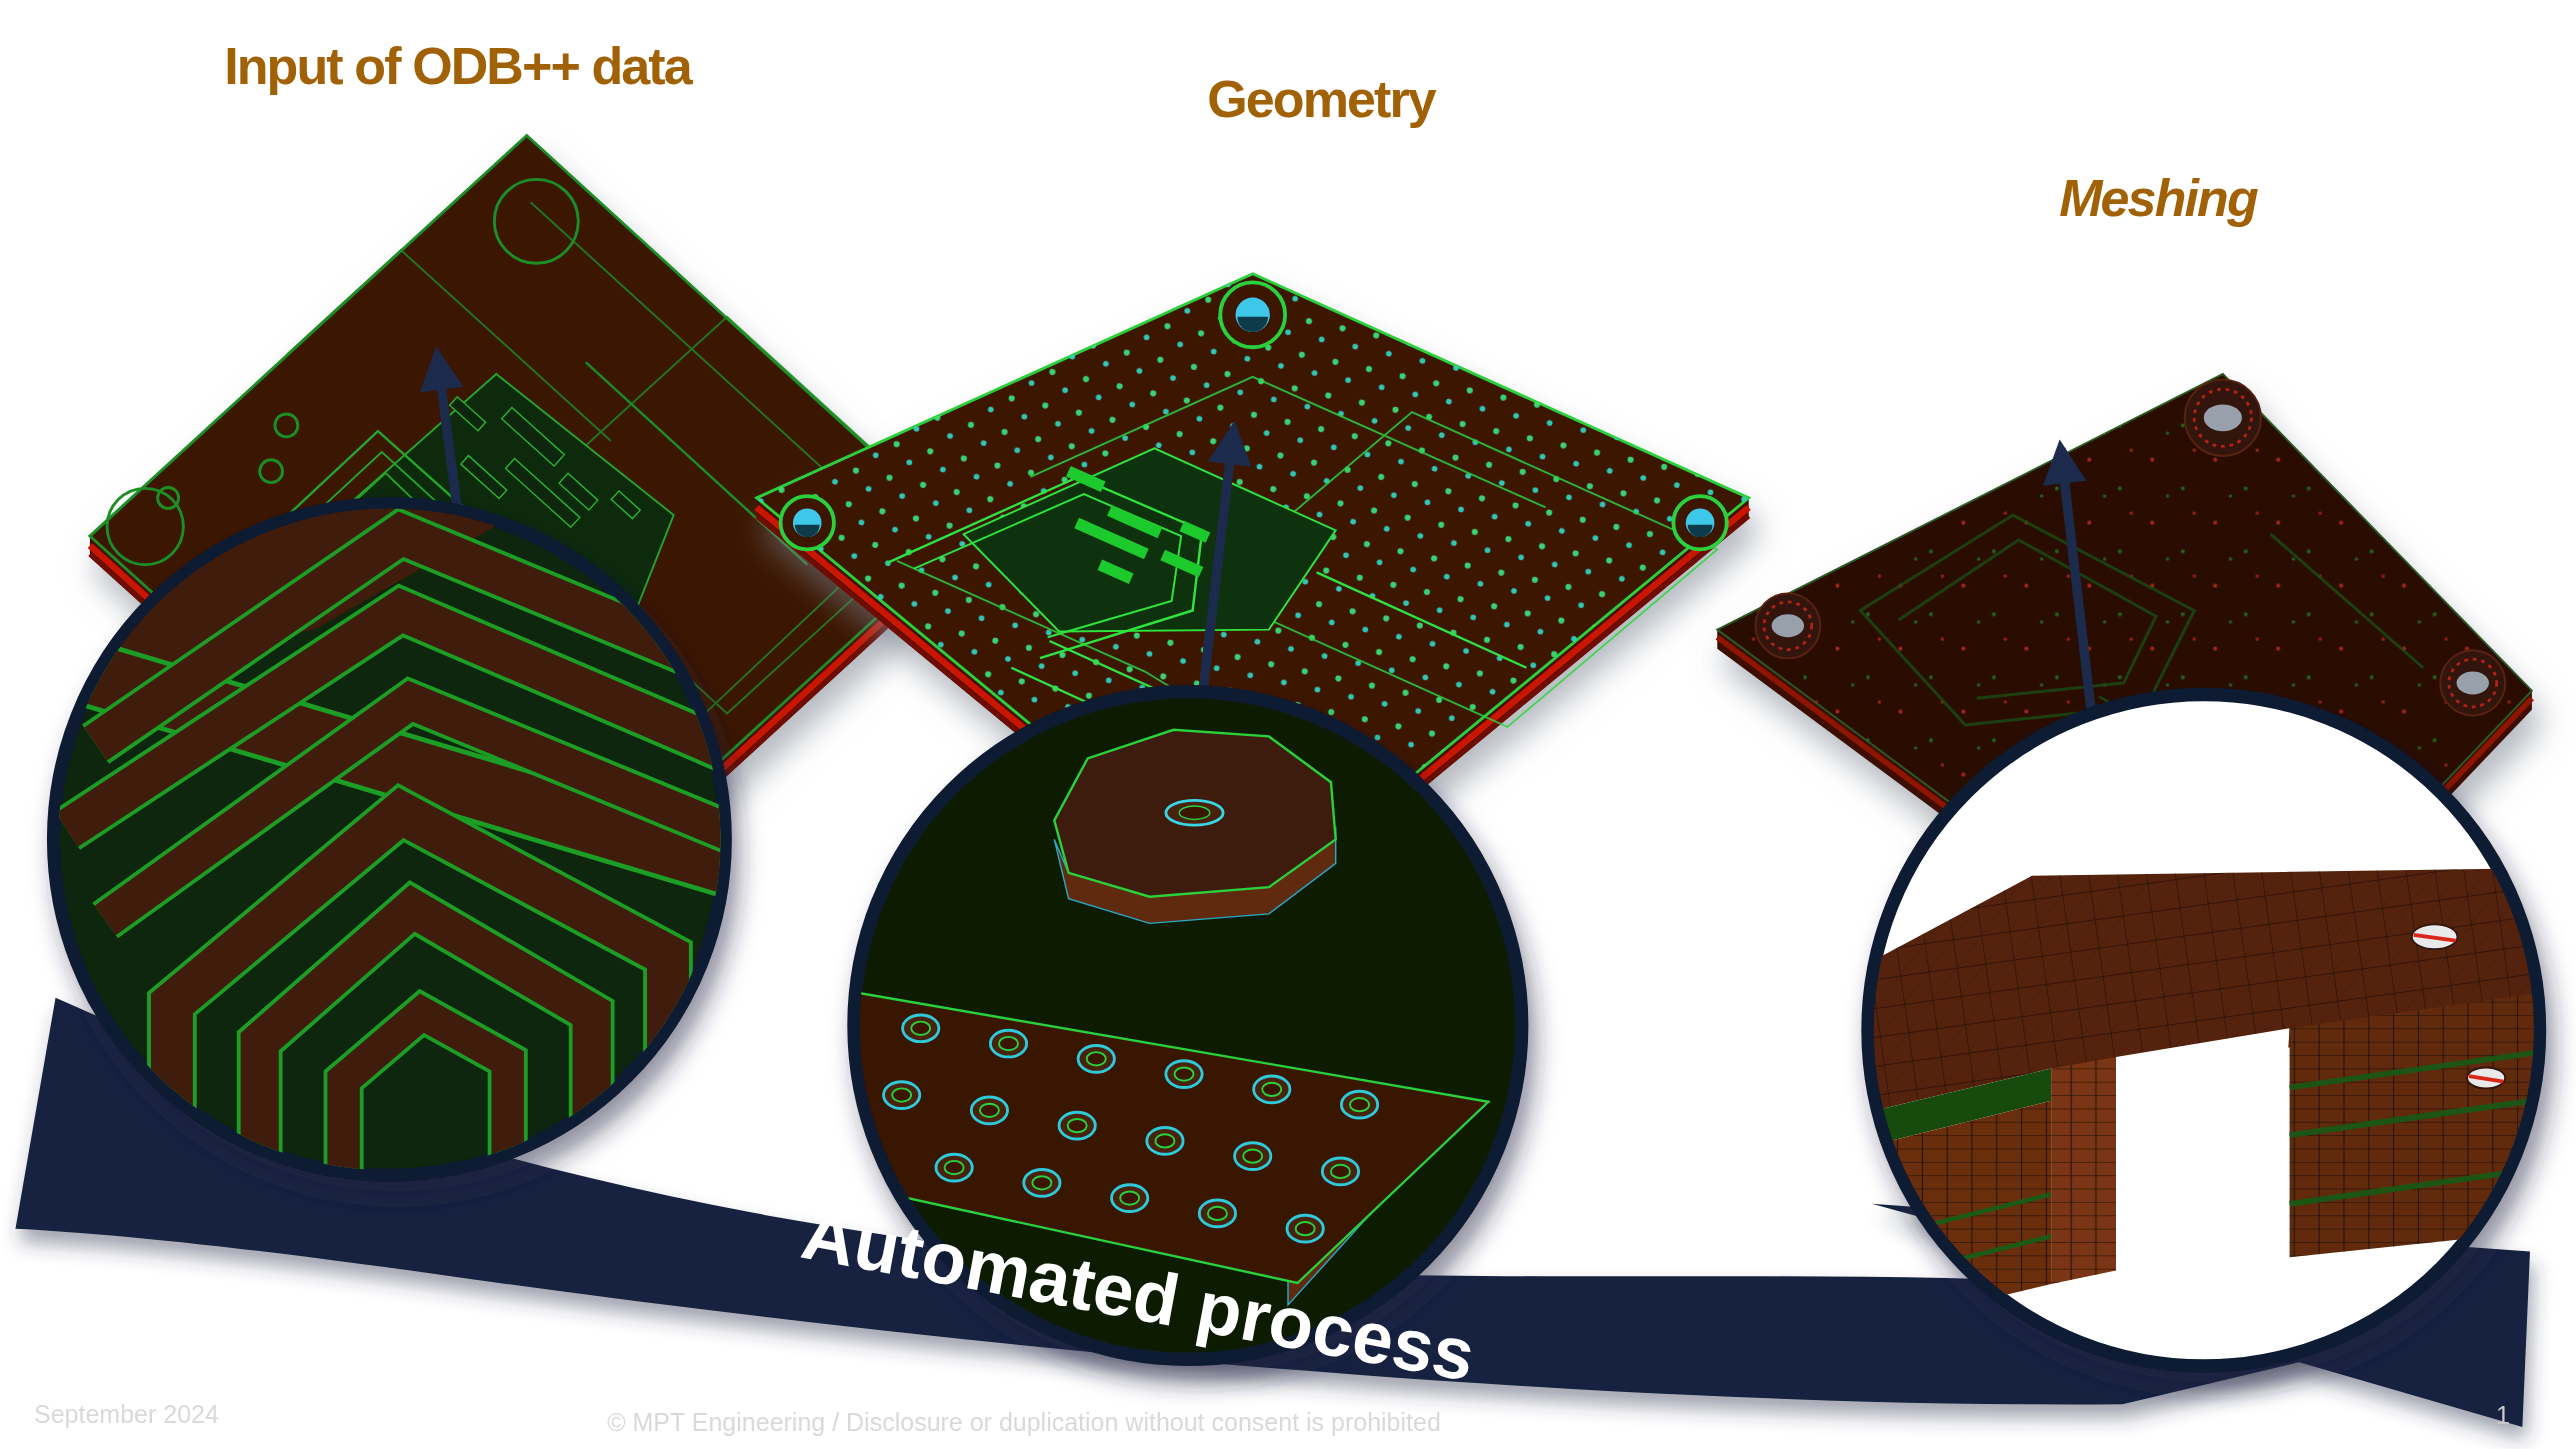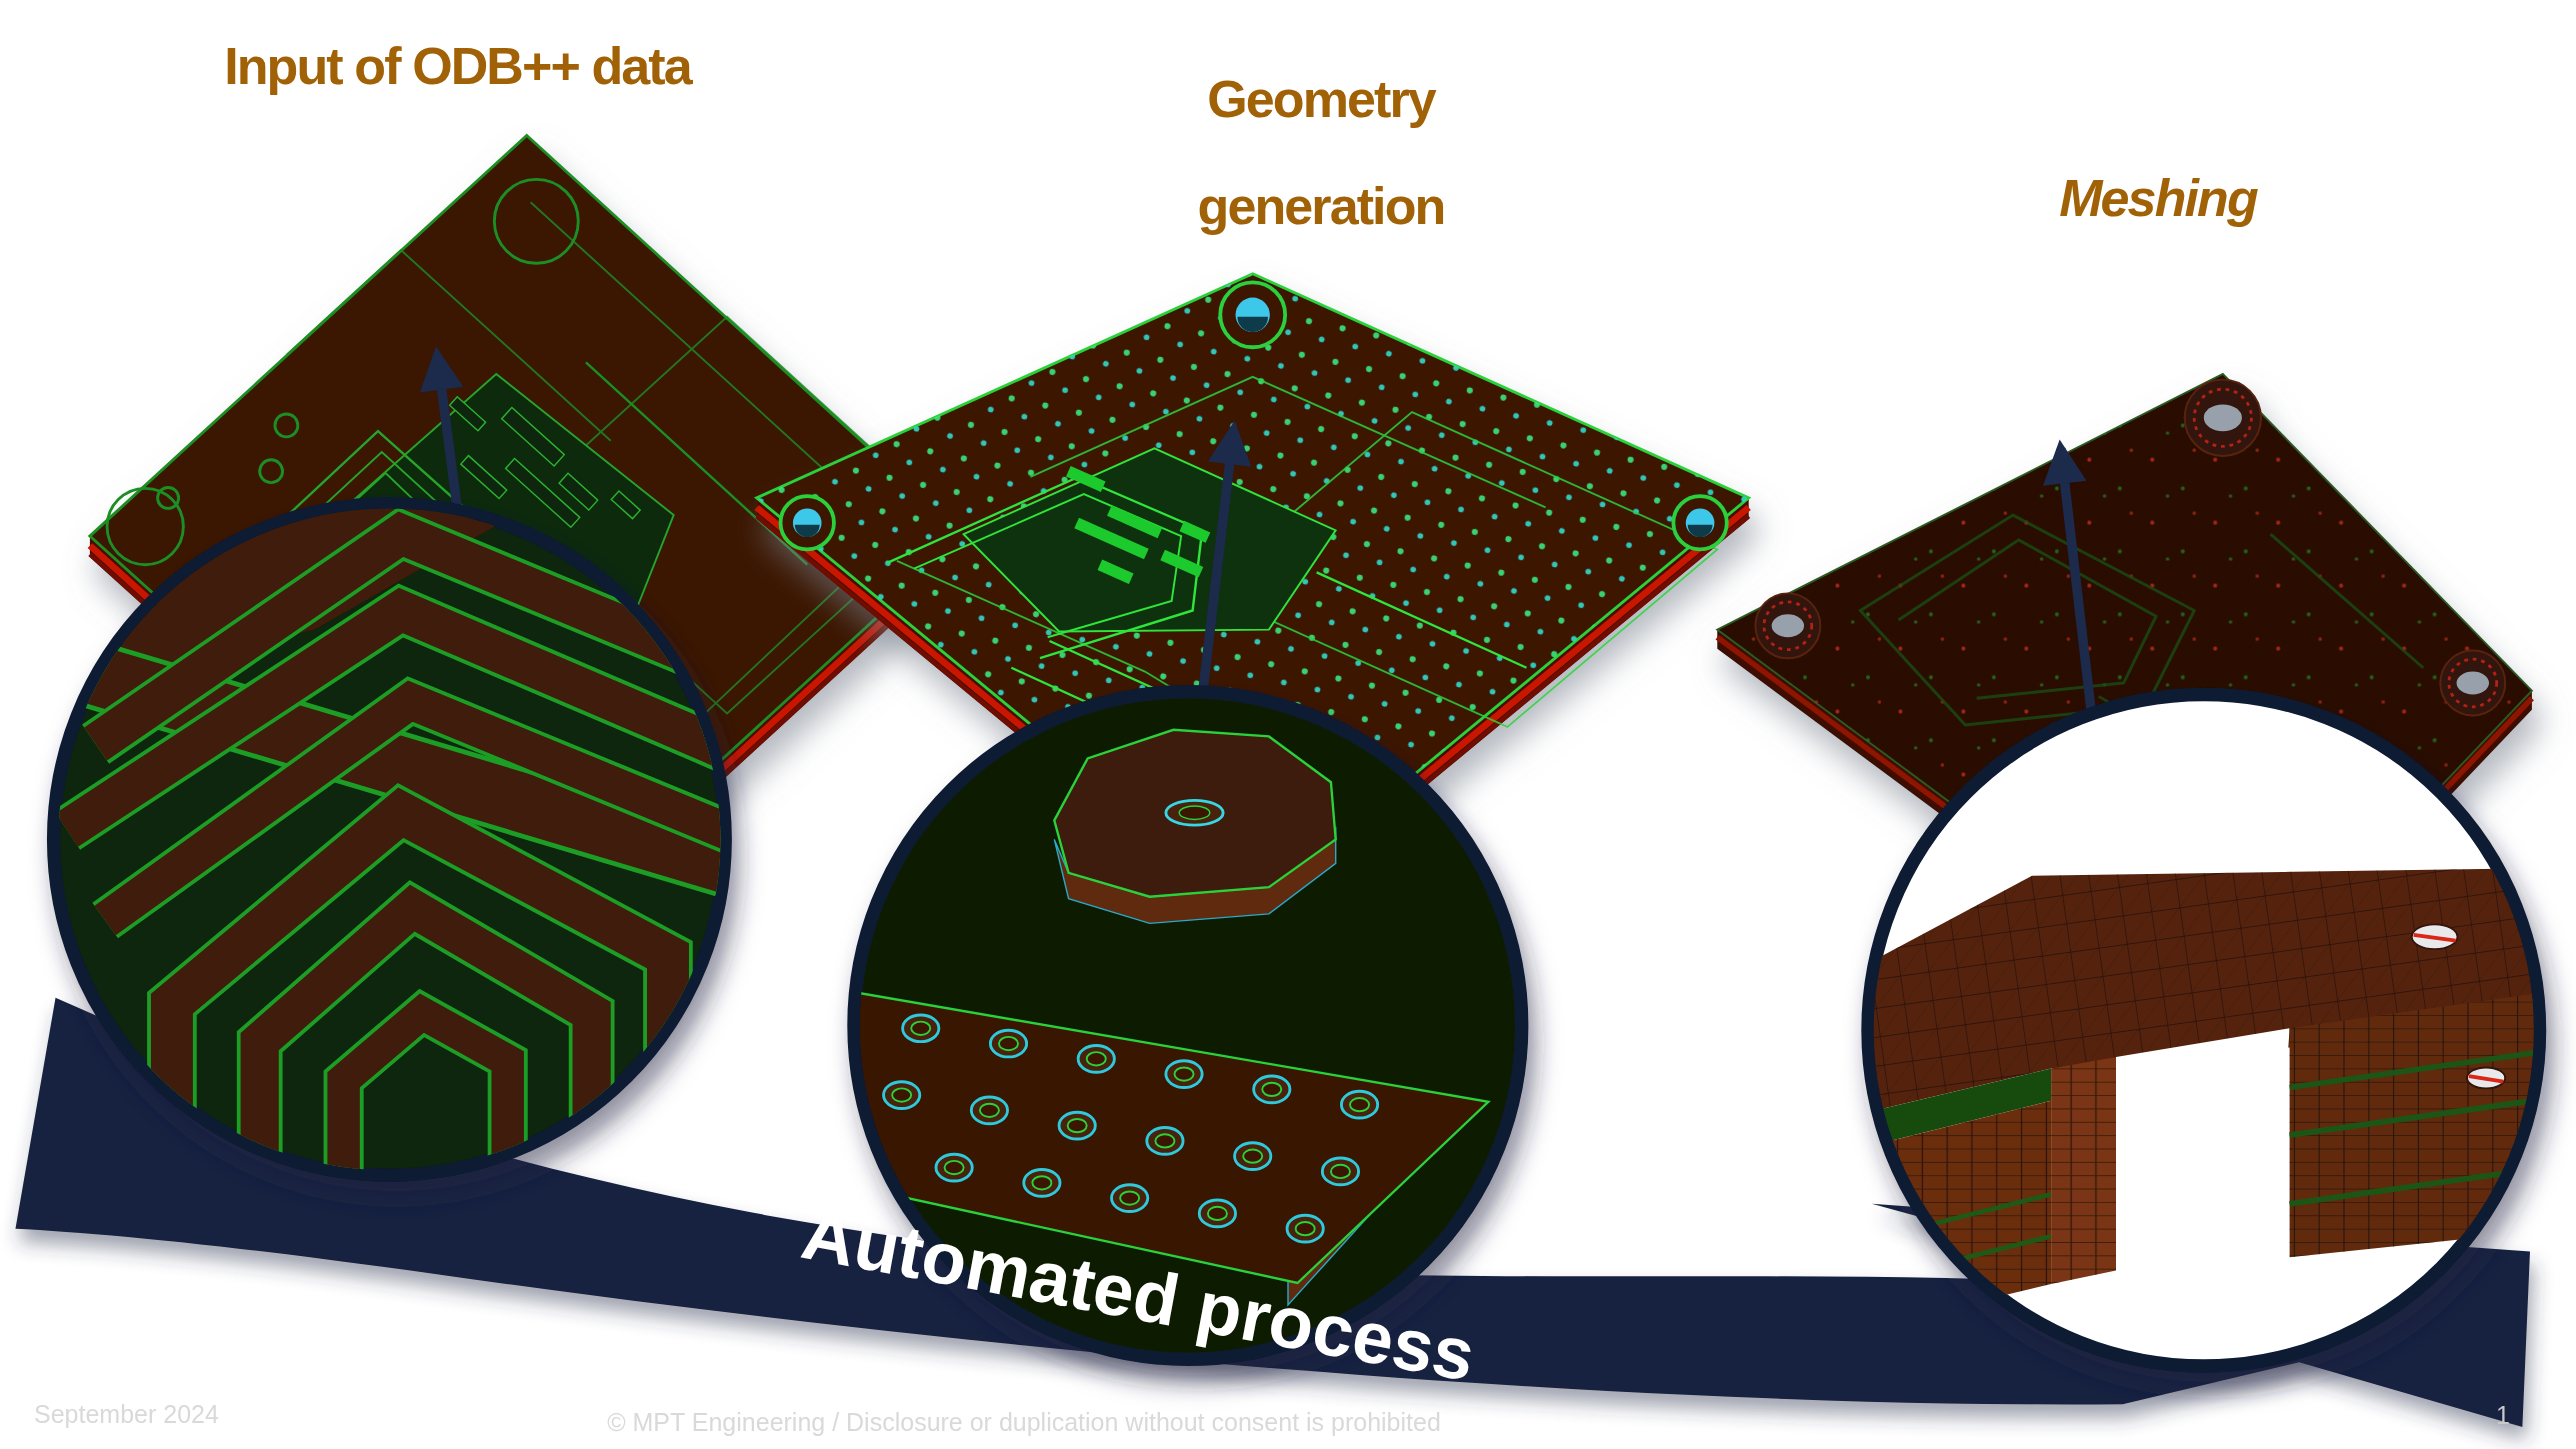--- a/index.html
+++ b/index.html
@@ -312,21 +312,20 @@
           <path d="M2588 1128 l36 6" stroke="#d92512" stroke-width="4" fill="none"></path>
         </g>
       </g>
     </g>
   </svg>
 
   <div class="step-title" id="title-odb">Input of ODB++ data</div>
 
   <div class="step-title" id="title-geometry">
     <div>Geometry</div>
-    <div>generation</div>
   </div>
 
   <div class="step-title" id="title-meshing">Meshing</div>
 
   <div class="arrow-label">Automated process</div>
 
   <div class="footer-text" id="footer-date">September 2024</div>
   <div class="footer-text" id="footer-copyright">© MPT Engineering / Disclosure or duplication without consent is prohibited</div>
   <div class="footer-text" id="footer-page">1</div>
 

